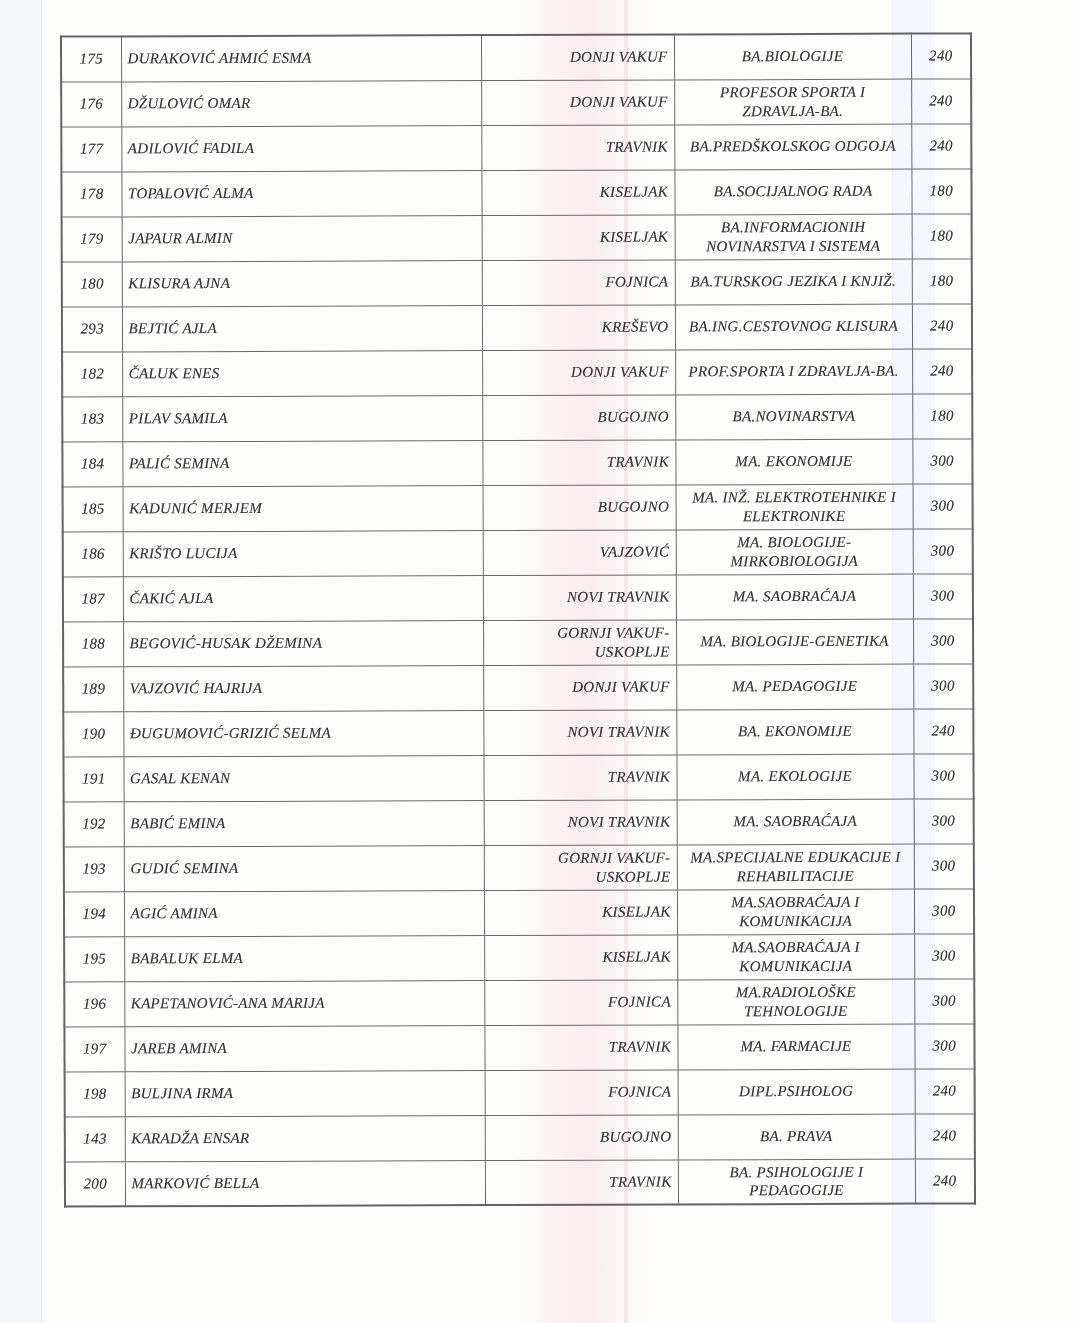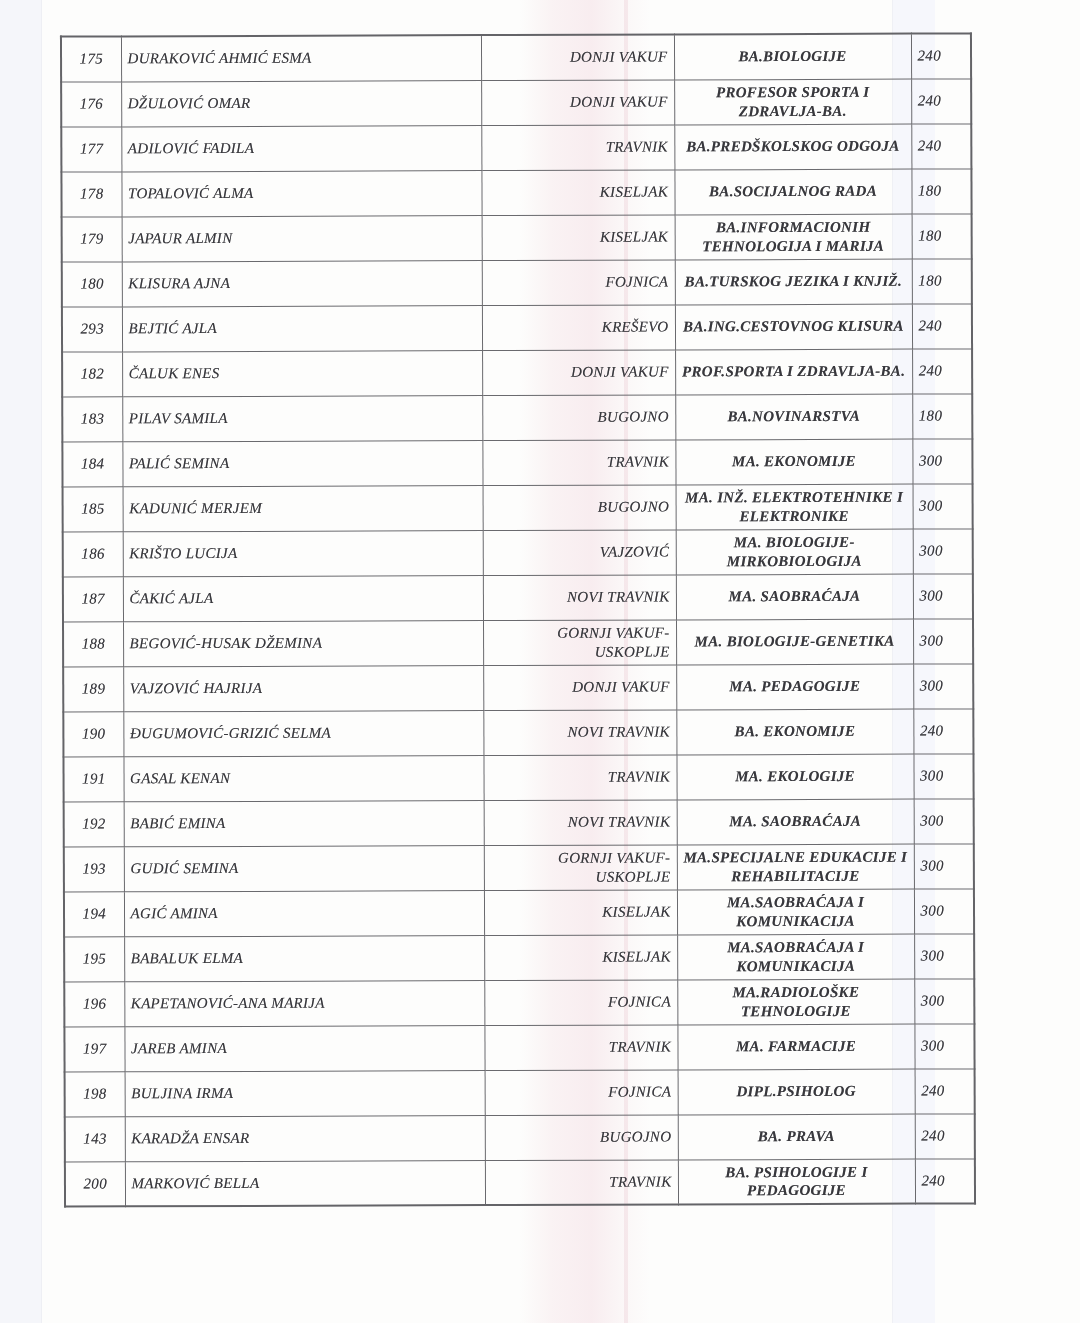--- a/index.html
+++ b/index.html
@@ -81,22 +81,22 @@
     font-size: 15px;
     letter-spacing: 0.3px;
     line-height: 1.25;
     text-shadow: 0 0 0.5px rgba(70,70,75,0.55);
     padding: 2px 6px;
   }
 
   td.c-no     { text-align: center; font-size: 14.5px; }
   td.c-name   { text-align: left; padding-left: 9px; font-size: 15.5px; }
   td.c-muni   { text-align: right; }
-  td.c-degree { text-align: center; font-weight: bold; }
-  td.c-ects   { font-size: 14.5px; }
+  td.c-degree { text-align: center; }
+  td.c-ects   { text-align: center; font-size: 14.5px; }
 </style>
 </head>
 <body>
 
 <div class="scan-page">
 
   <div class="edge-strip-left"></div>
   <div class="edge-strip-right"></div>
   <div class="scan-color-band"></div>
   <div class="scan-color-band-edge"></div>
@@ -136,21 +136,21 @@
     <td class="c-no">178</td>
     <td class="c-name">TOPALOVIĆ ALMA</td>
     <td class="c-muni">KISELJAK</td>
     <td class="c-degree">BA.SOCIJALNOG RADA</td>
     <td class="c-ects">180</td>
   </tr>
           <tr>
     <td class="c-no">179</td>
     <td class="c-name">JAPAUR ALMIN</td>
     <td class="c-muni">KISELJAK</td>
-    <td class="c-degree">BA.INFORMACIONIH TEHNOLOGIJA I MARIJA</td>
+    <td class="c-degree">BA.INFORMACIONIH NOVINARSTVA I SISTEMA</td>
     <td class="c-ects">180</td>
   </tr>
           <tr>
     <td class="c-no">180</td>
     <td class="c-name">KLISURA AJNA</td>
     <td class="c-muni">FOJNICA</td>
     <td class="c-degree">BA.TURSKOG JEZIKA I KNJIŽ.</td>
     <td class="c-ects">180</td>
   </tr>
           <tr>

